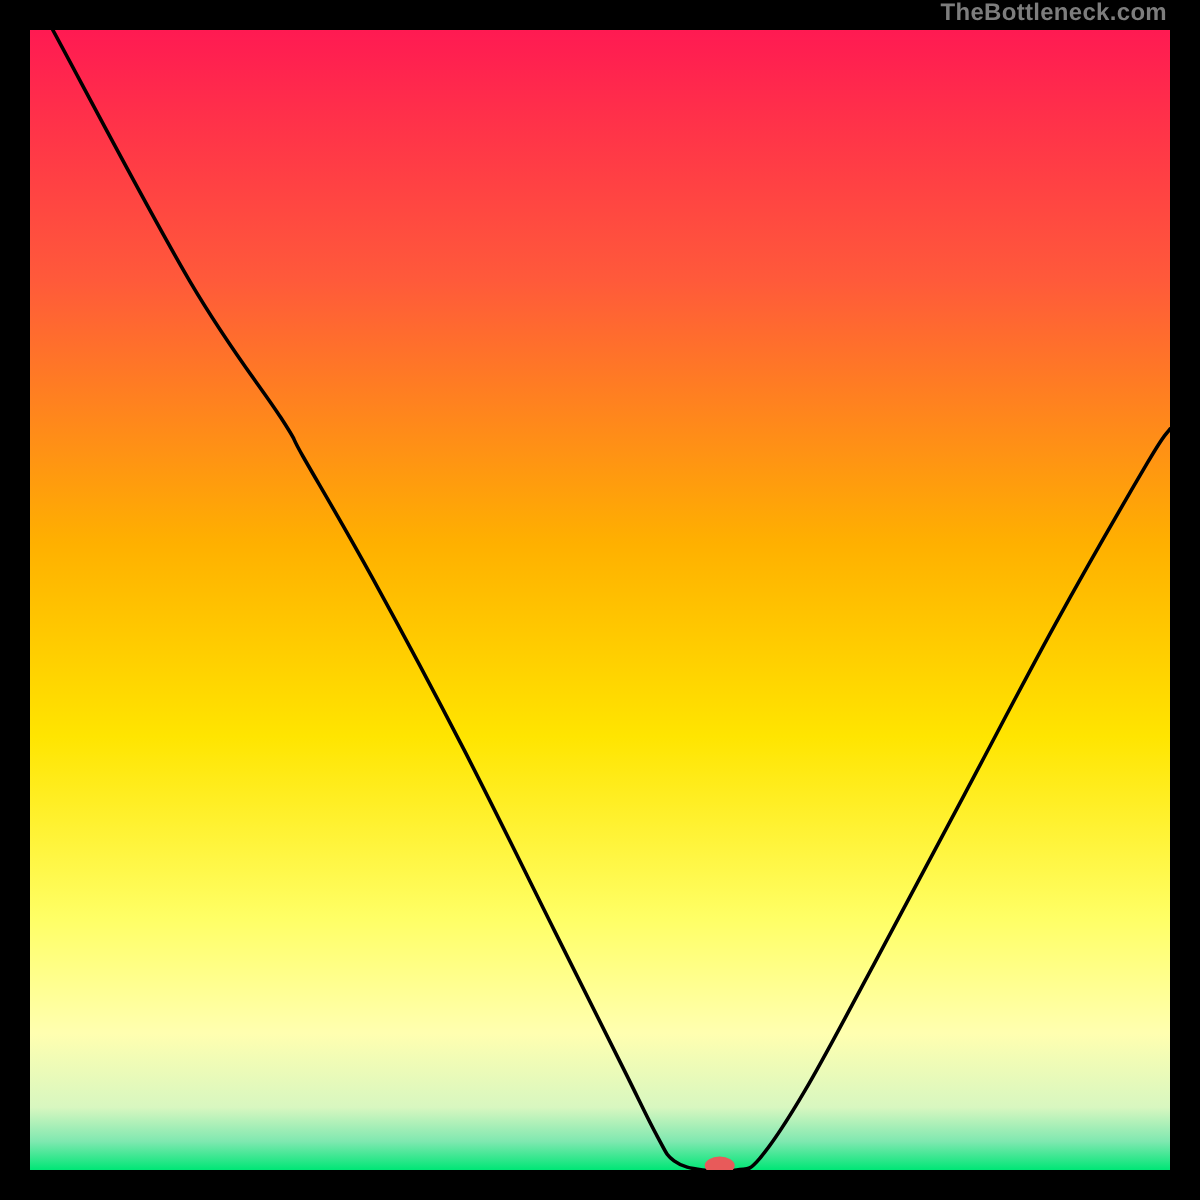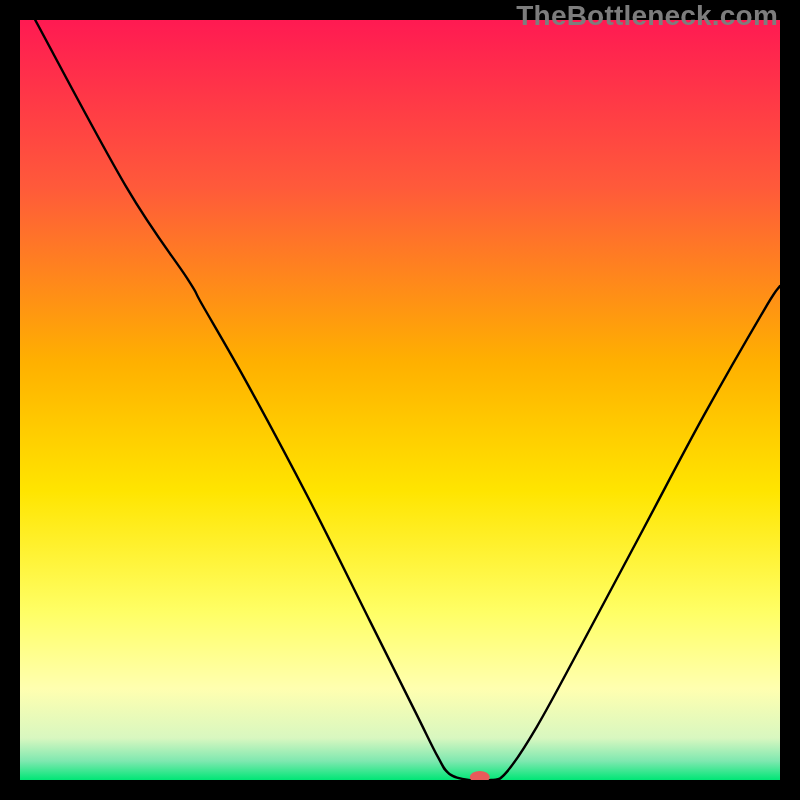--- a/index.html
+++ b/index.html
@@ -23,21 +23,21 @@
     left: 0;
     top: 0;
     width: 760px;
     height: 760px;
   }
   .watermark {
     position: absolute;
     top: 0px;
     right: 22px;
     font-family: Arial, Helvetica, sans-serif;
-    font-size: 28px;
+    font-size: 16px;
     font-weight: 600;
     color: #7d7d7d;
     letter-spacing: 0.2px;
   }
 </style>
 </head>
 <body>
 
 <div class="frame">
   <svg class="plot-area" viewBox="0 0 760 760" preserveAspectRatio="none">

